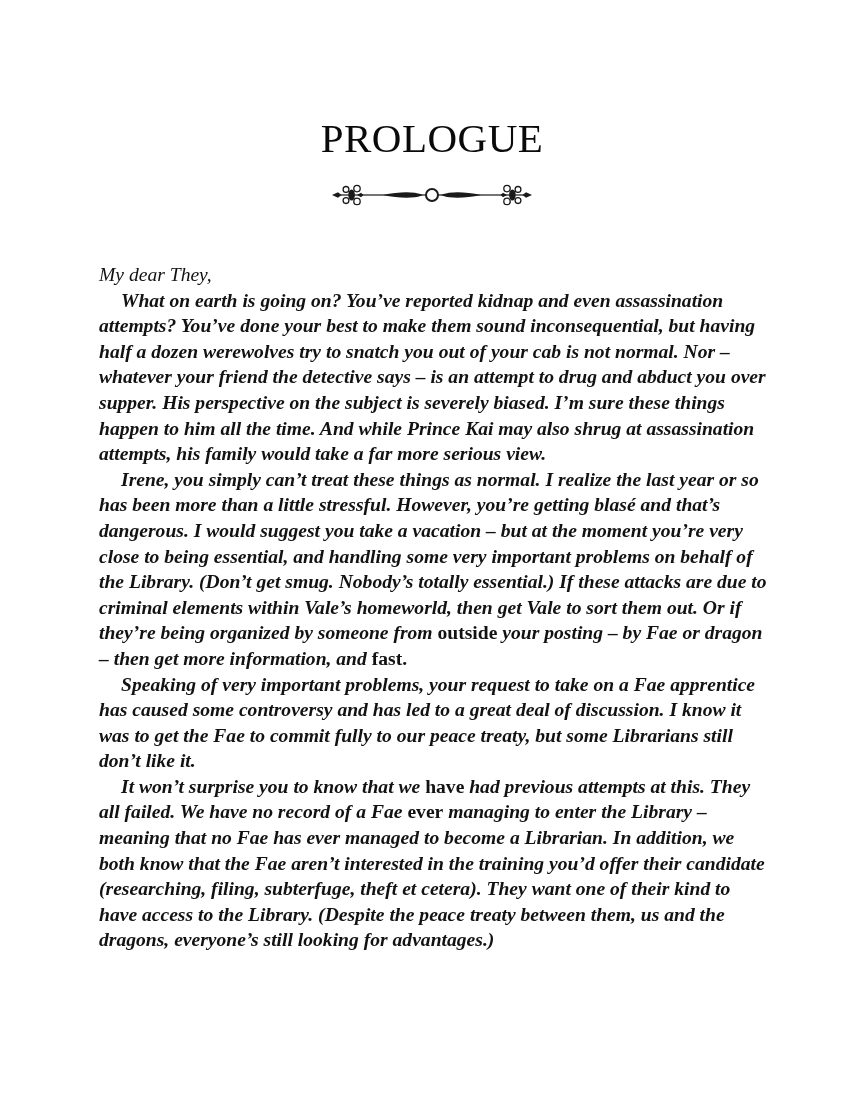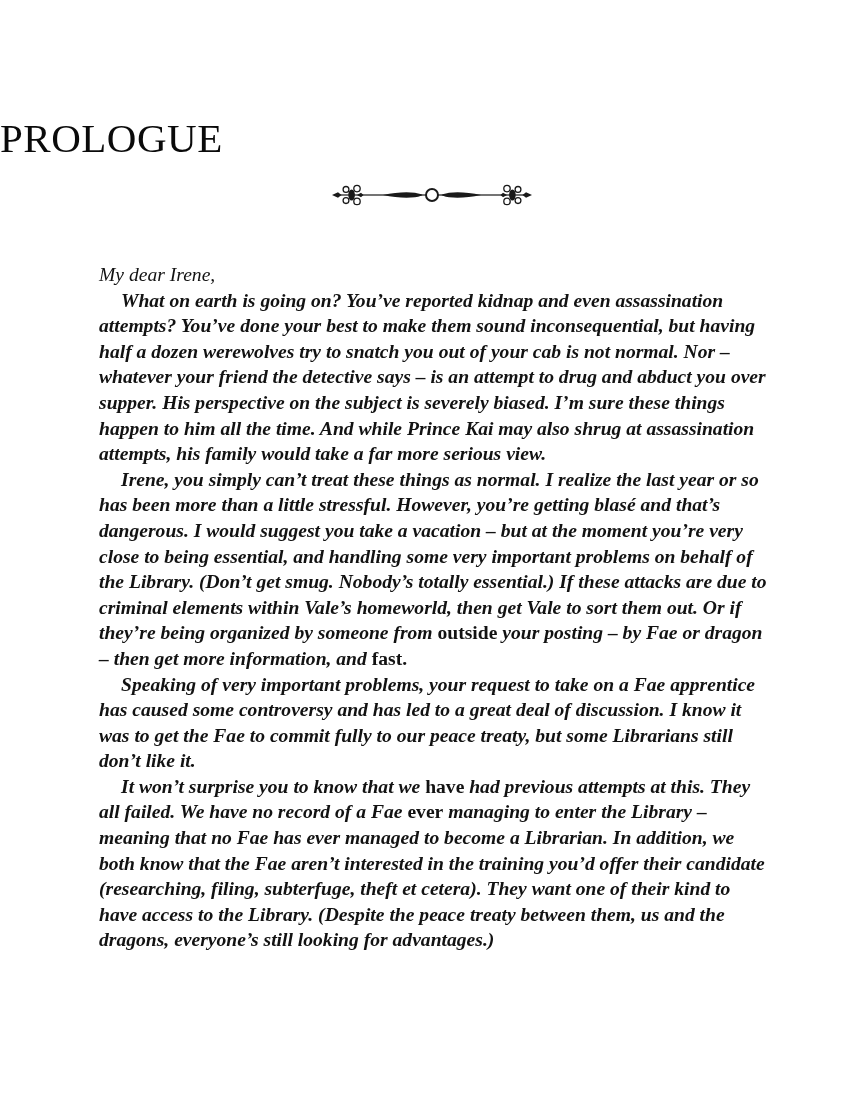--- a/index.html
+++ b/index.html
@@ -14,20 +14,21 @@
     background: #ffffff;
     color: #0e0e0e;
     overflow: hidden;
   }
   .title {
     position: absolute;
     top: 118px;
     left: 0;
     width: 100%;
     margin: 0;
+    text-align: center;
     font-family: "Liberation Serif", "DejaVu Serif", serif;
     font-weight: 400;
     font-size: 41px;
     line-height: 41px;
     letter-spacing: 0.5px;
     color: #0a0a0a;
   }
   .ornament {
     position: absolute;
     top: 182px;
@@ -92,20 +93,20 @@
         <circle cx="15" cy="18.6" r="2.9" fill="none" stroke="currentColor" stroke-width="1.3"></circle>
         <circle cx="26" cy="6.6" r="3.2" fill="none" stroke="currentColor" stroke-width="1.3"></circle>
         <circle cx="26" cy="19.4" r="3.2" fill="none" stroke="currentColor" stroke-width="1.3"></circle>
         <ellipse cx="20.6" cy="13" rx="3.3" ry="5.6" fill="currentColor"></ellipse>
         <path d="M26,13 L30,10.8 L32.5,13 L30,15.2 Z" fill="currentColor"></path>
       </g>
     </svg>
   </div>
 
   <section class="letter">
-      <p><span class="italic">My dear Irene,</span></p>
+      <p><span class="italic">My dear They,</span></p>
       <p class="indent"><span class="italic">What on earth is going on? You’ve reported kidnap and even assassination attempts? You’ve done your best to make them sound inconsequential, but having half a dozen werewolves try to snatch you out of your cab is not normal. Nor – whatever your friend the detective says – is an attempt to drug and abduct you over supper. His perspective on the subject is severely biased. I’m sure these things happen to him all the time. And while Prince Kai may also shrug at assassination attempts, his family would take a far more serious view.</span></p>
       <p class="indent"><span class="italic">Irene, you simply can’t treat these things as normal. I realize the last year or so has been more than a little stressful. However, you’re getting blasé and that’s dangerous. I would suggest you take a vacation – but at the moment you’re very close to being essential, and handling some very important problems on behalf of the Library. (Don’t get smug. Nobody’s totally essential.) If these attacks are due to criminal elements within Vale’s homeworld, then get Vale to sort them out. Or if they’re being organized by someone from </span><span class="roman">outside</span><span class="italic"> your posting – by Fae or dragon – then get more information, and </span><span class="roman">fast.</span></p>
       <p class="indent"><span class="italic">Speaking of very important problems, your request to take on a Fae apprentice has caused some controversy and has led to a great deal of discussion. I know it was to get the Fae to commit fully to our peace treaty, but some Librarians still don’t like it.</span></p>
       <p class="indent"><span class="italic">It won’t surprise you to know that we </span><span class="roman">have</span><span class="italic"> had previous attempts at this. They all failed. We have no record of a Fae </span><span class="roman">ever</span><span class="italic"> managing to enter the Library – meaning that no Fae has ever managed to become a Librarian. In addition, we both know that the Fae aren’t interested in the training you’d offer their candidate (researching, filing, subterfuge, theft et cetera). They want one of their kind to have access to the Library. (Despite the peace treaty between them, us and the dragons, everyone’s still looking for advantages.)</span></p>
     </section>
 
 </div>
 
 </body></html>

